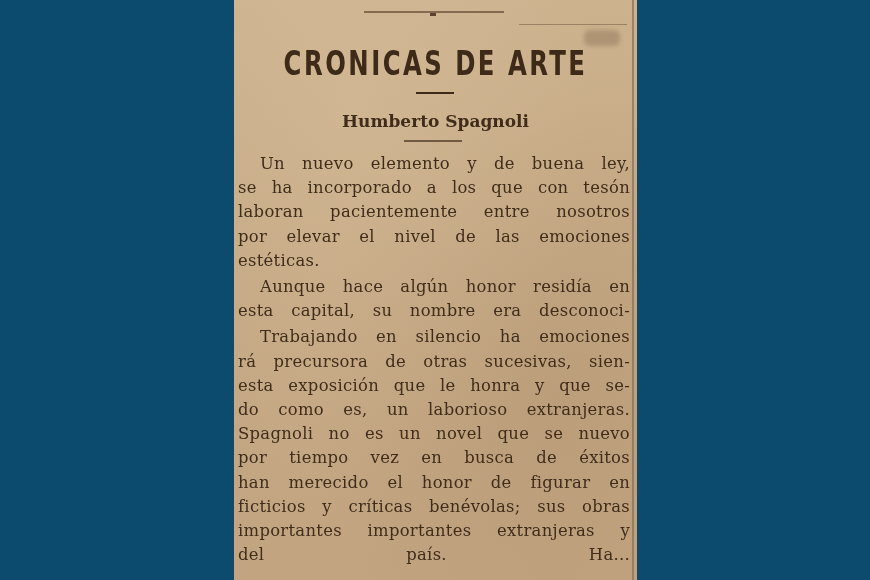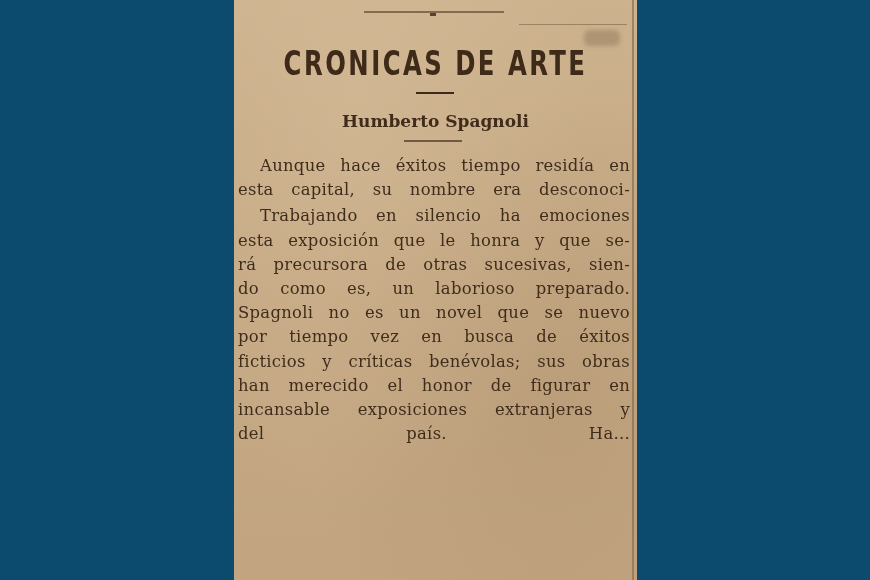--- a/index.html
+++ b/index.html
@@ -141,33 +141,40 @@
     <div class="top-rule right"></div>
     <div class="smudge"></div>
     <div class="col-rule-right"></div>
 
     <div class="headline">CRONICAS DE ARTE</div>
     <div class="headline-underline"></div>
     <div class="byline">Humberto Spagnoli</div>
     <div class="byline-rule"></div>
 
     <div class="body-text">
+      <div>
+        <span class="line indent">Un nuevo elemento y de buena ley,</span>
+        <span class="line">se ha incorporado a los que con tesón</span>
+        <span class="line">laboran  pacientemente entre nosotros</span>
+        <span class="line">por elevar el nivel de las emociones</span>
+        <span class="line last">estéticas.</span>
+      </div>
       <div class="para-gap"></div>
       <div>
-        <span class="line indent">Aunque hace éxitos tiempo residía en</span>
+        <span class="line indent">Aunque hace algún honor residía en</span>
         <span class="line">esta capital, su nombre era desconoci-</span>
       </div>
       <div class="para-gap"></div>
       <div>
         <span class="line indent">Trabajando en silencio ha emociones</span>
+        <span class="line">rá precursora de otras sucesivas, sien-</span>
         <span class="line">esta exposición que le honra y que se-</span>
-        <span class="line">rá precursora de otras sucesivas, sien-</span>
-        <span class="line">do como es, un laborioso preparado.</span>
+        <span class="line">do como es, un laborioso extranjeras.</span>
         <span class="line">Spagnoli no es un novel que se nuevo</span>
         <span class="line">por tiempo vez en busca de éxitos</span>
+        <span class="line">han merecido el honor de figurar en</span>
         <span class="line">ficticios y críticas benévolas; sus obras</span>
-        <span class="line">han merecido el honor de figurar en</span>
-        <span class="line">incansable exposiciones extranjeras y</span>
+        <span class="line">importantes importantes extranjeras y</span>
         <span class="line">del país. Ha...</span>
       </div>
     </div>
   </div>
 </div>
 
 </body></html>

